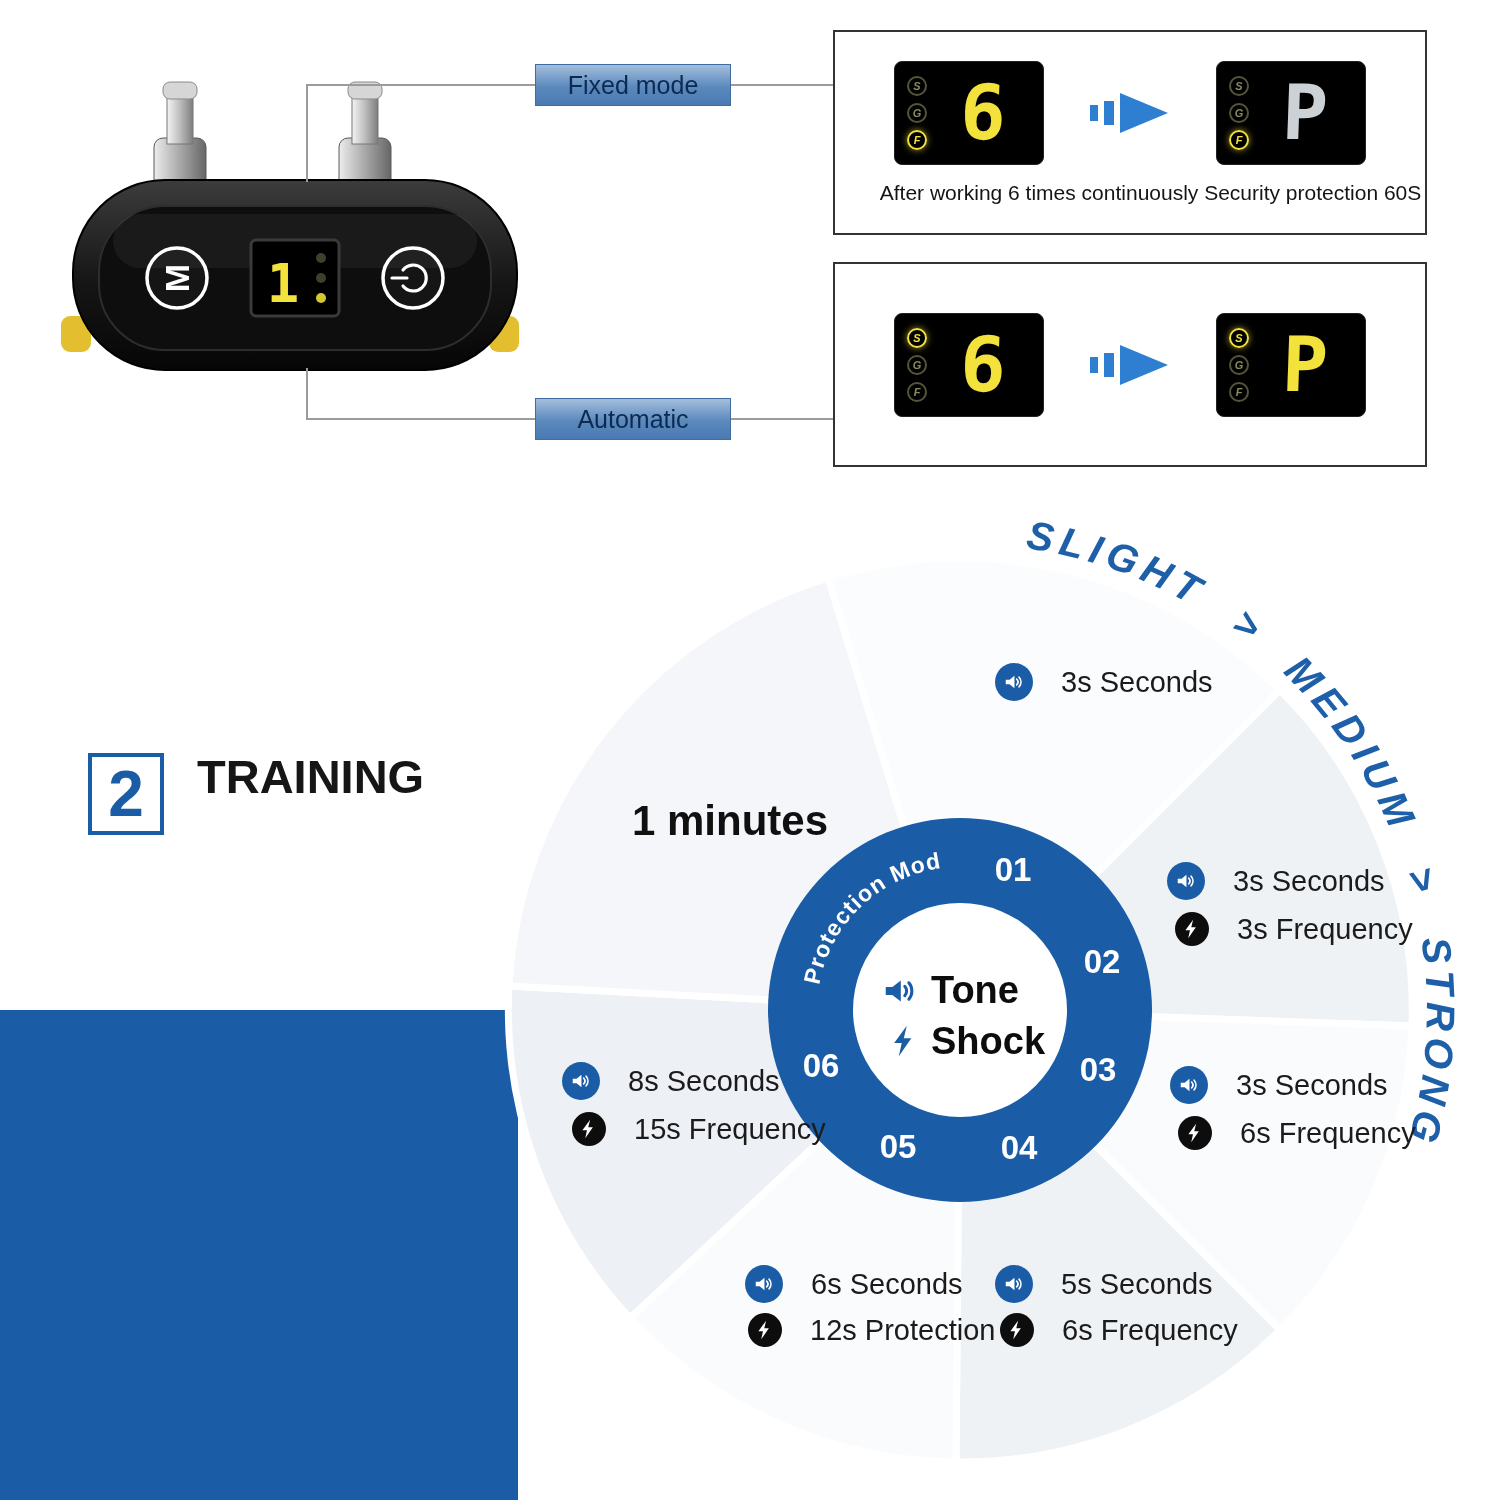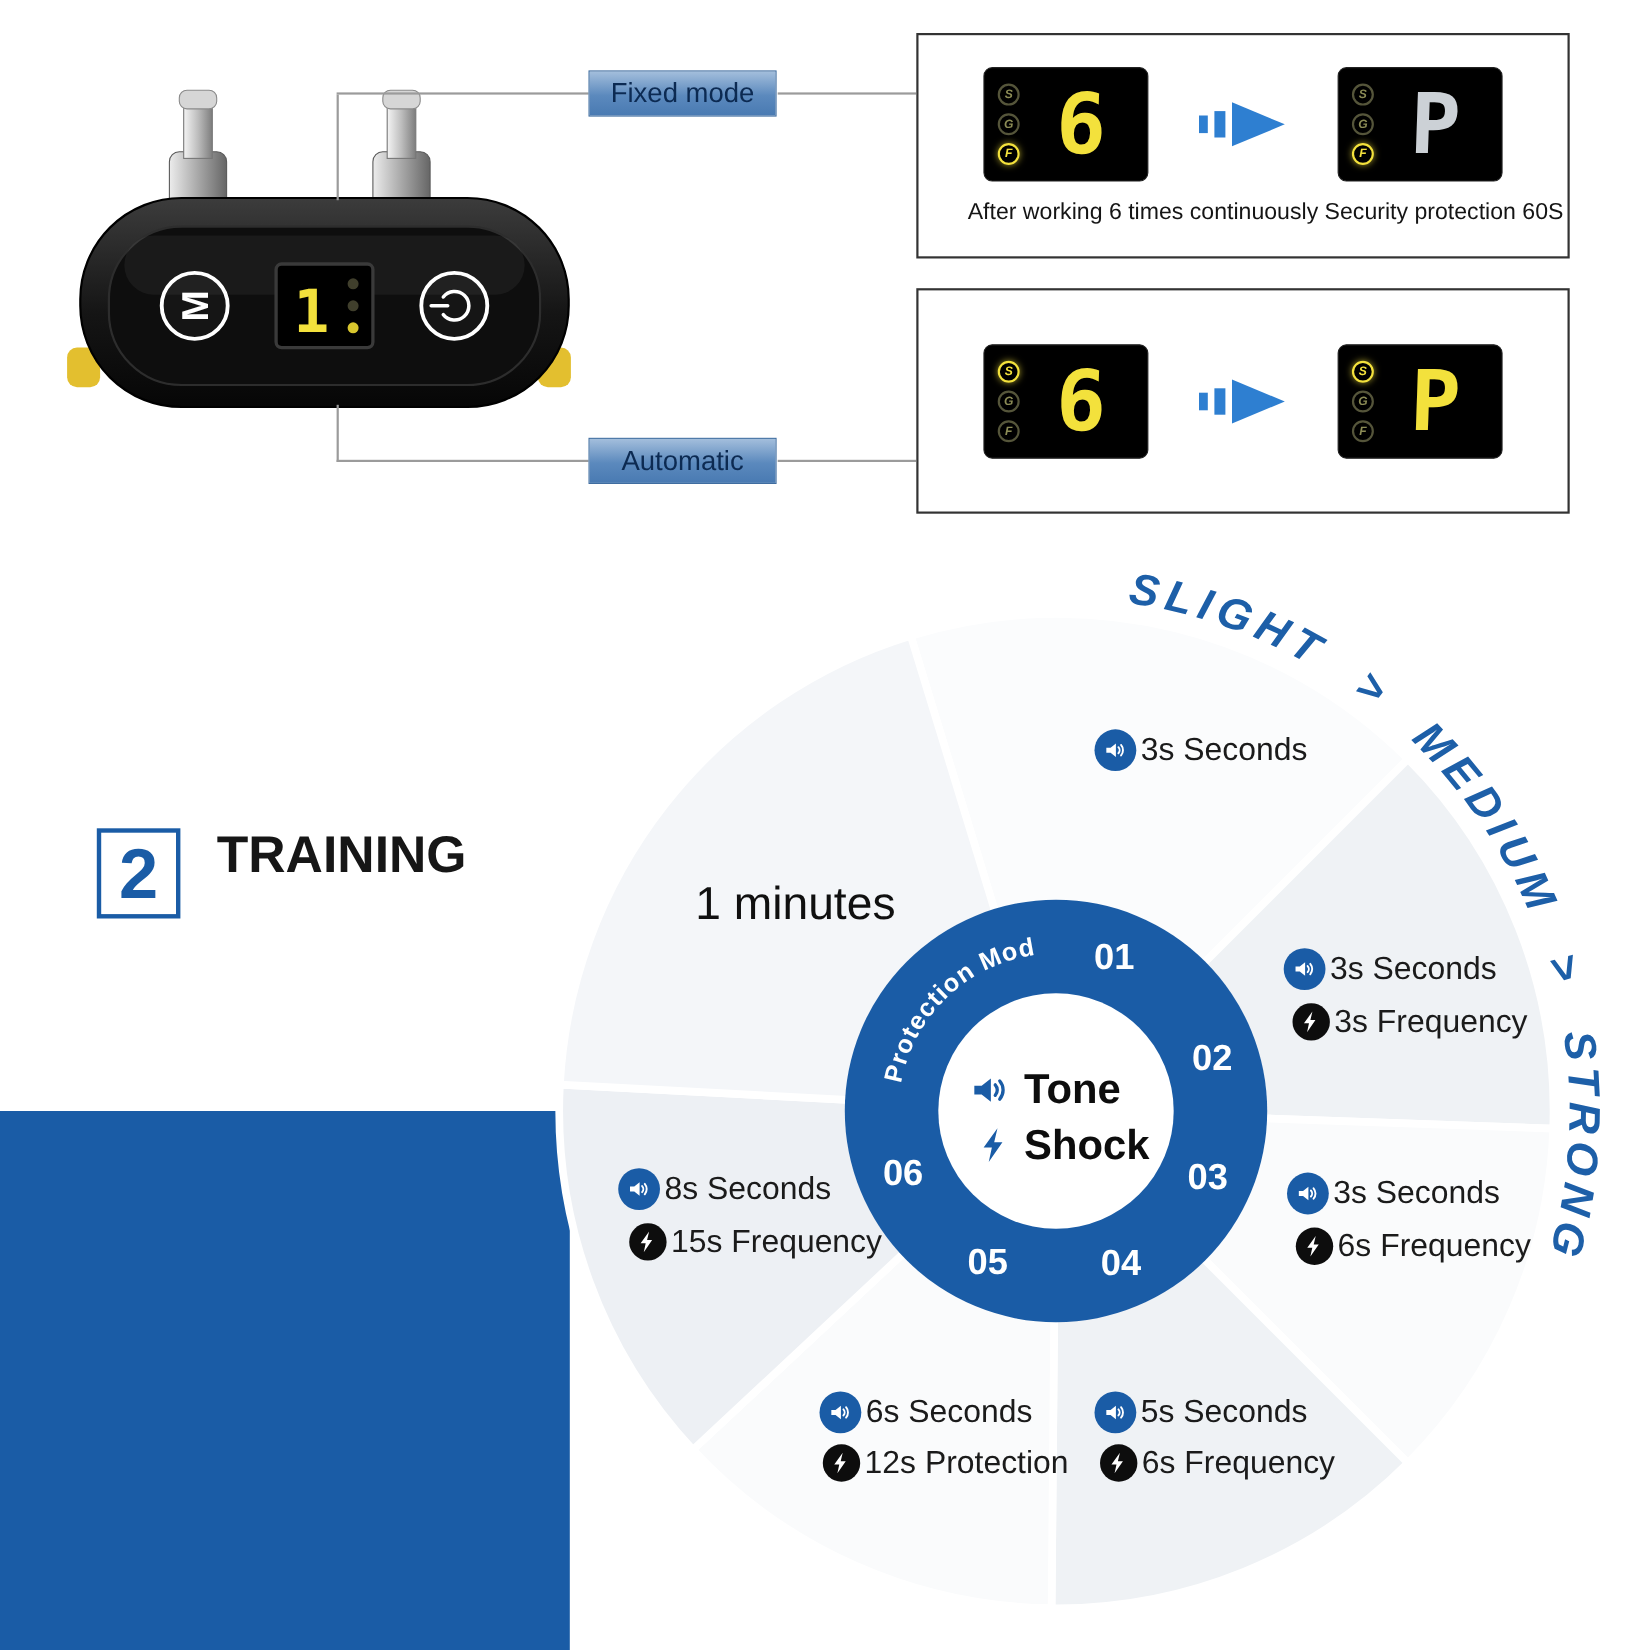--- a/index.html
+++ b/index.html
@@ -5,21 +5,21 @@
   html,body{margin:0;padding:0;}
   body{
     width:1500px;height:1500px;position:relative;background:#ffffff;
     font-family:"Liberation Sans", sans-serif;overflow:hidden;color:#161616;
   }
   .abs{position:absolute;}
   
   .connector{position:absolute;background:#9b9b9b;}
   
   .mode-chip{
-    position:absolute;width:171px;height:42px;display:flex;align-items:center;justify-content:center;
+    position:absolute;width:196px;height:42px;display:flex;align-items:center;justify-content:center;
     font-size:25px;color:#0c2a52;
     background:linear-gradient(180deg,#a3bedc 0%,#5b89bd 55%,#497ab2 100%);
     border:1px solid #3f6da0;box-sizing:border-box;
   }
   
   .panel-box{
     position:absolute;width:594px;height:205px;border:2px solid #333;background:#fff;
     display:flex;flex-direction:column;align-items:center;justify-content:center;gap:16px;box-sizing:border-box;
   }
   .led-row{display:flex;align-items:center;gap:44px;}
@@ -42,24 +42,24 @@
   .panel-caption{font-size:21px;color:#151515;white-space:nowrap;margin-left:41px;}
   
   .step-square{
     position:absolute;left:88px;top:753px;width:76px;height:82px;border:4px solid #1a5ca6;
     display:flex;align-items:center;justify-content:center;font-size:64px;font-weight:bold;color:#1a5ca6;
     box-sizing:border-box;
   }
   .training-title{
     position:absolute;left:197px;top:750px;font-size:47px;font-weight:bold;color:#161616;line-height:1.14;
   }
-  .duration-label{position:absolute;left:632px;top:797px;font-size:42px;font-weight:normal;color:#101010;}
+  .duration-label{position:absolute;left:632px;top:797px;font-size:42px;font-weight:bold;color:#101010;}
   .blue-block{position:absolute;left:0;top:1010px;width:518px;height:490px;background:#1a5ca6;}
   
-  .lvl-row{position:absolute;display:flex;align-items:center;gap:4px;font-size:29px;color:#1b1b1b;white-space:nowrap;}
+  .lvl-row{position:absolute;display:flex;align-items:center;gap:28px;font-size:29px;color:#1b1b1b;white-space:nowrap;}
   .chip{border-radius:50%;display:flex;align-items:center;justify-content:center;flex:0 0 auto;}
   .chip.spk{width:38px;height:38px;background:#1a5ca6;color:#fff;}
   .chip.freq{width:34px;height:34px;background:#0d0d0d;color:#fff;}
   .chip svg{width:22px;height:22px;display:block;}
   .wheel text{font-family:"Liberation Sans", sans-serif;}
   .ring-num{font-size:33px;font-weight:bold;fill:#ffffff;}
   .ring-label{font-size:23px;font-weight:bold;fill:#ffffff;letter-spacing:1px;}
   .intensity{font-size:40px;font-weight:bold;font-style:italic;fill:#1d5fa8;letter-spacing:6px;word-spacing:22px;}
   .center-label{font-size:38px;font-weight:bold;fill:#0d0d0d;}
   .sprite{position:absolute;width:0;height:0;overflow:hidden;}

